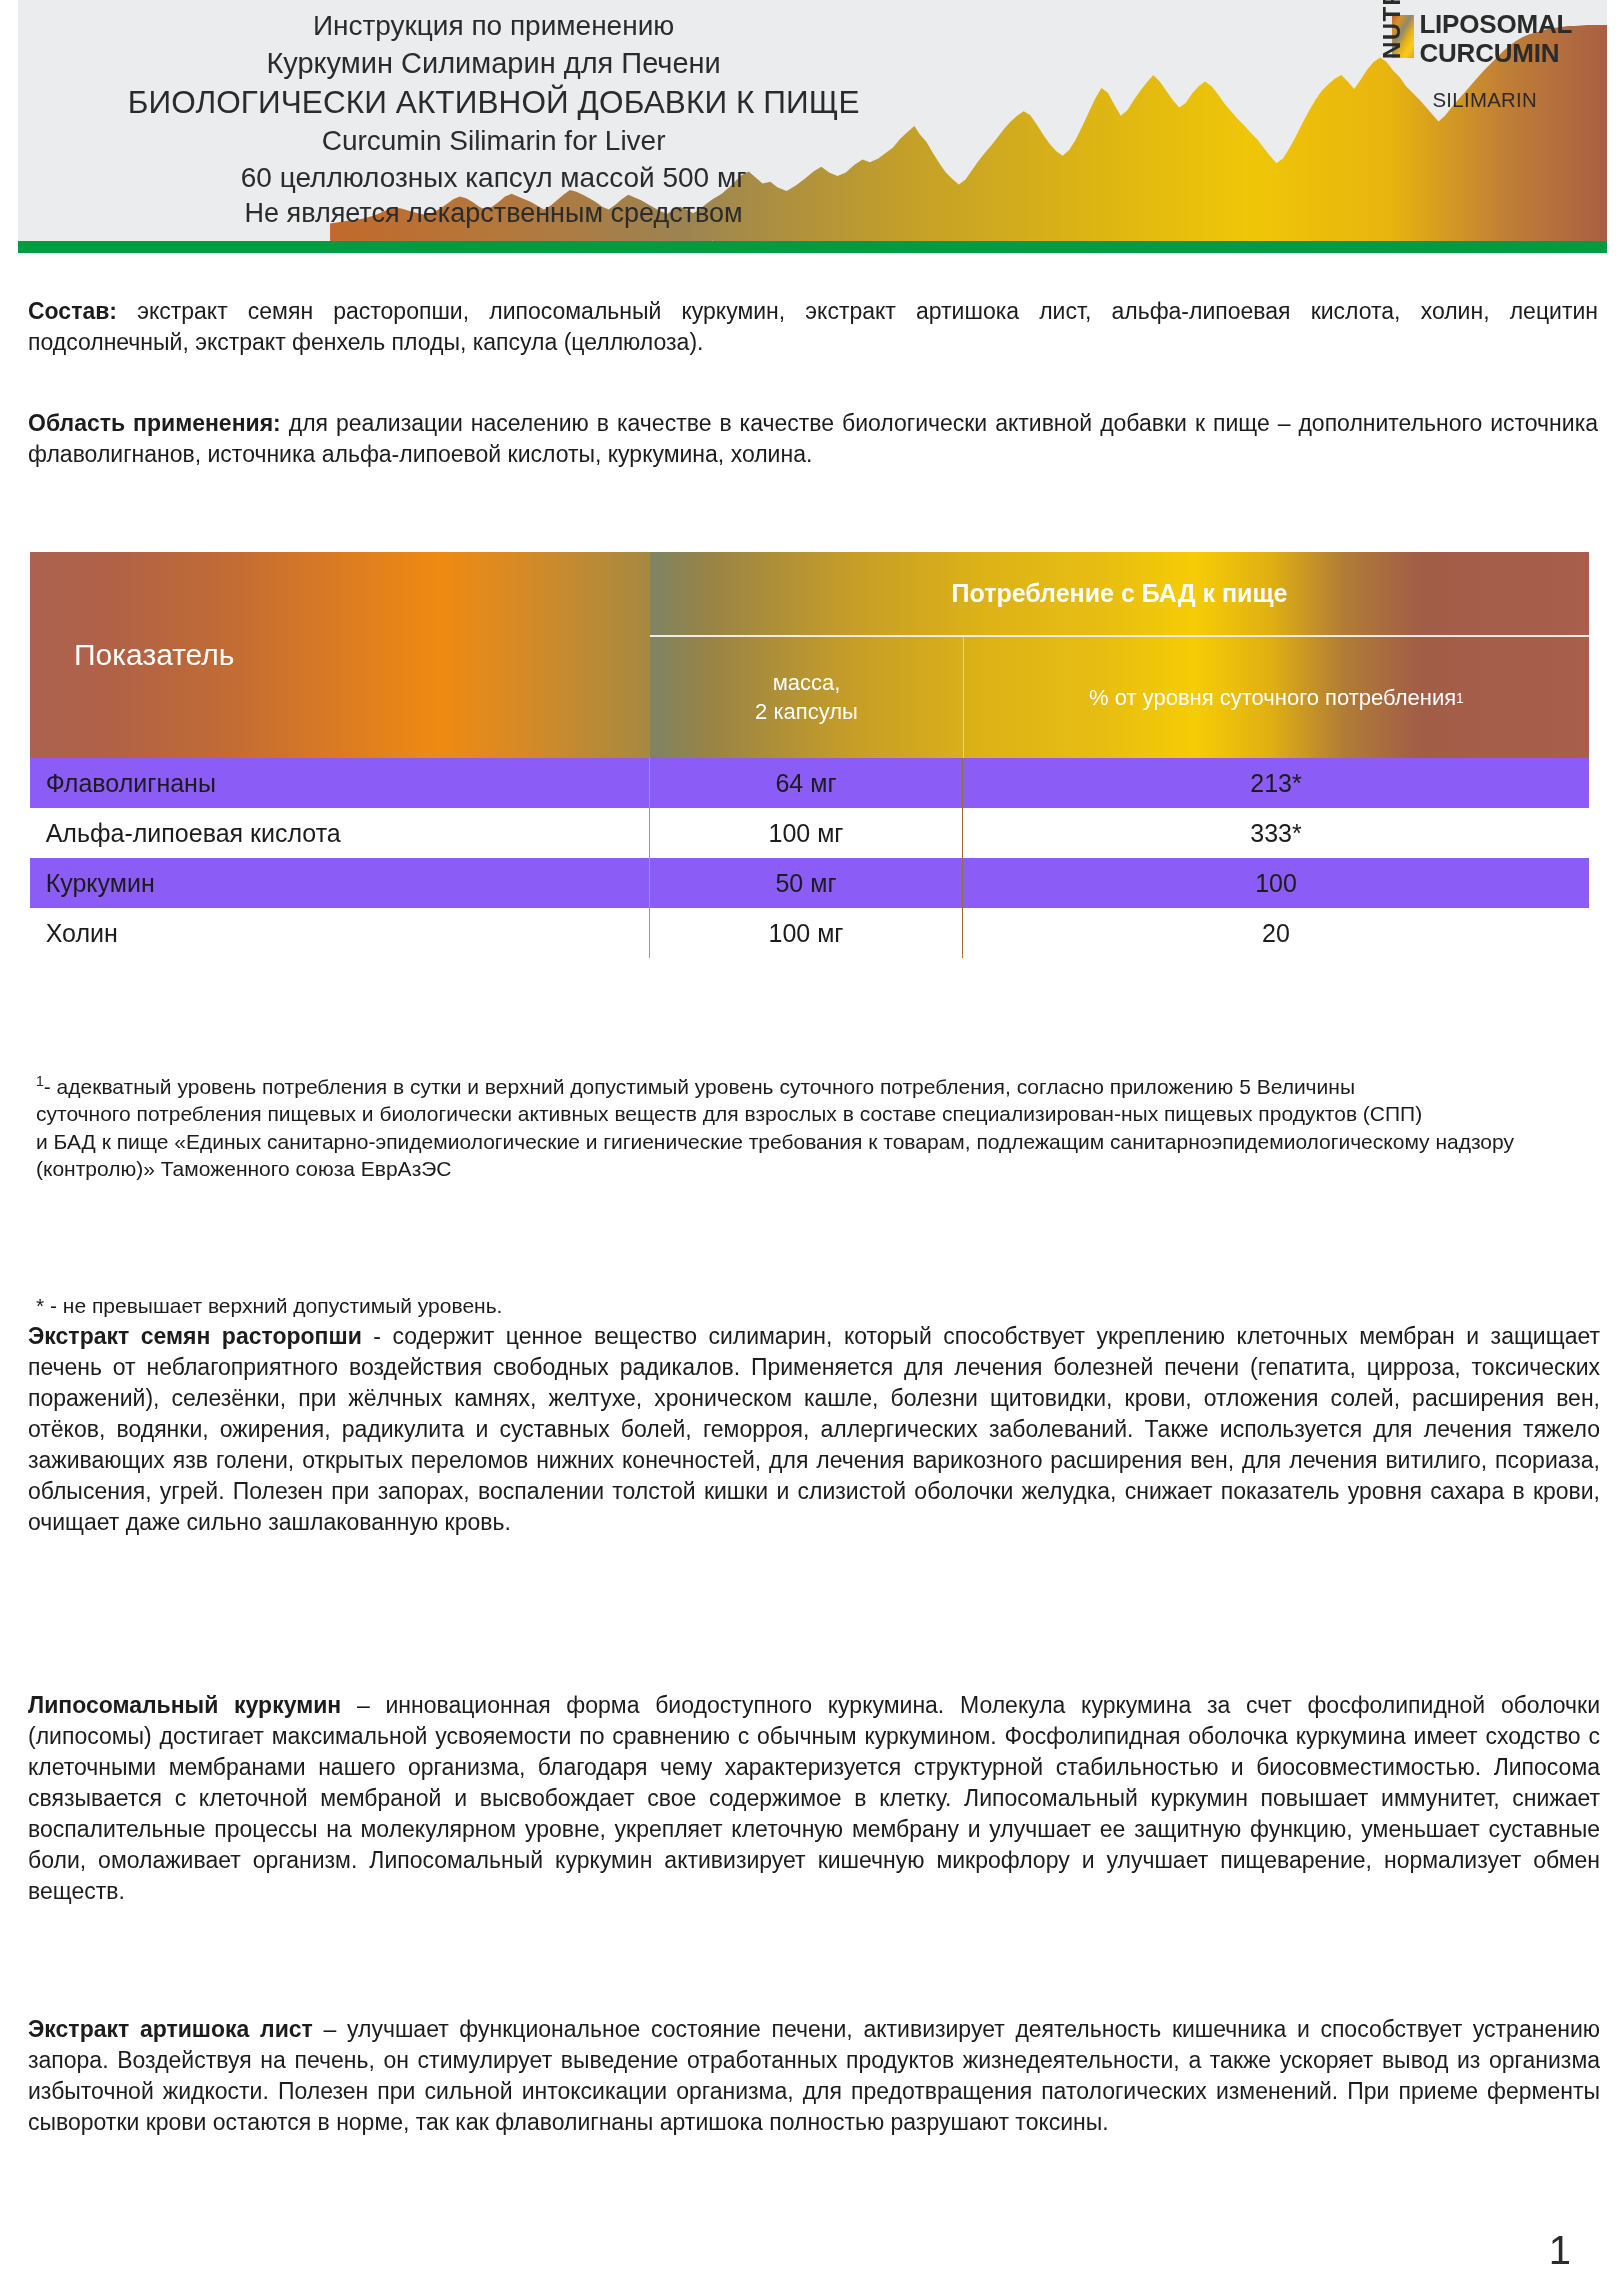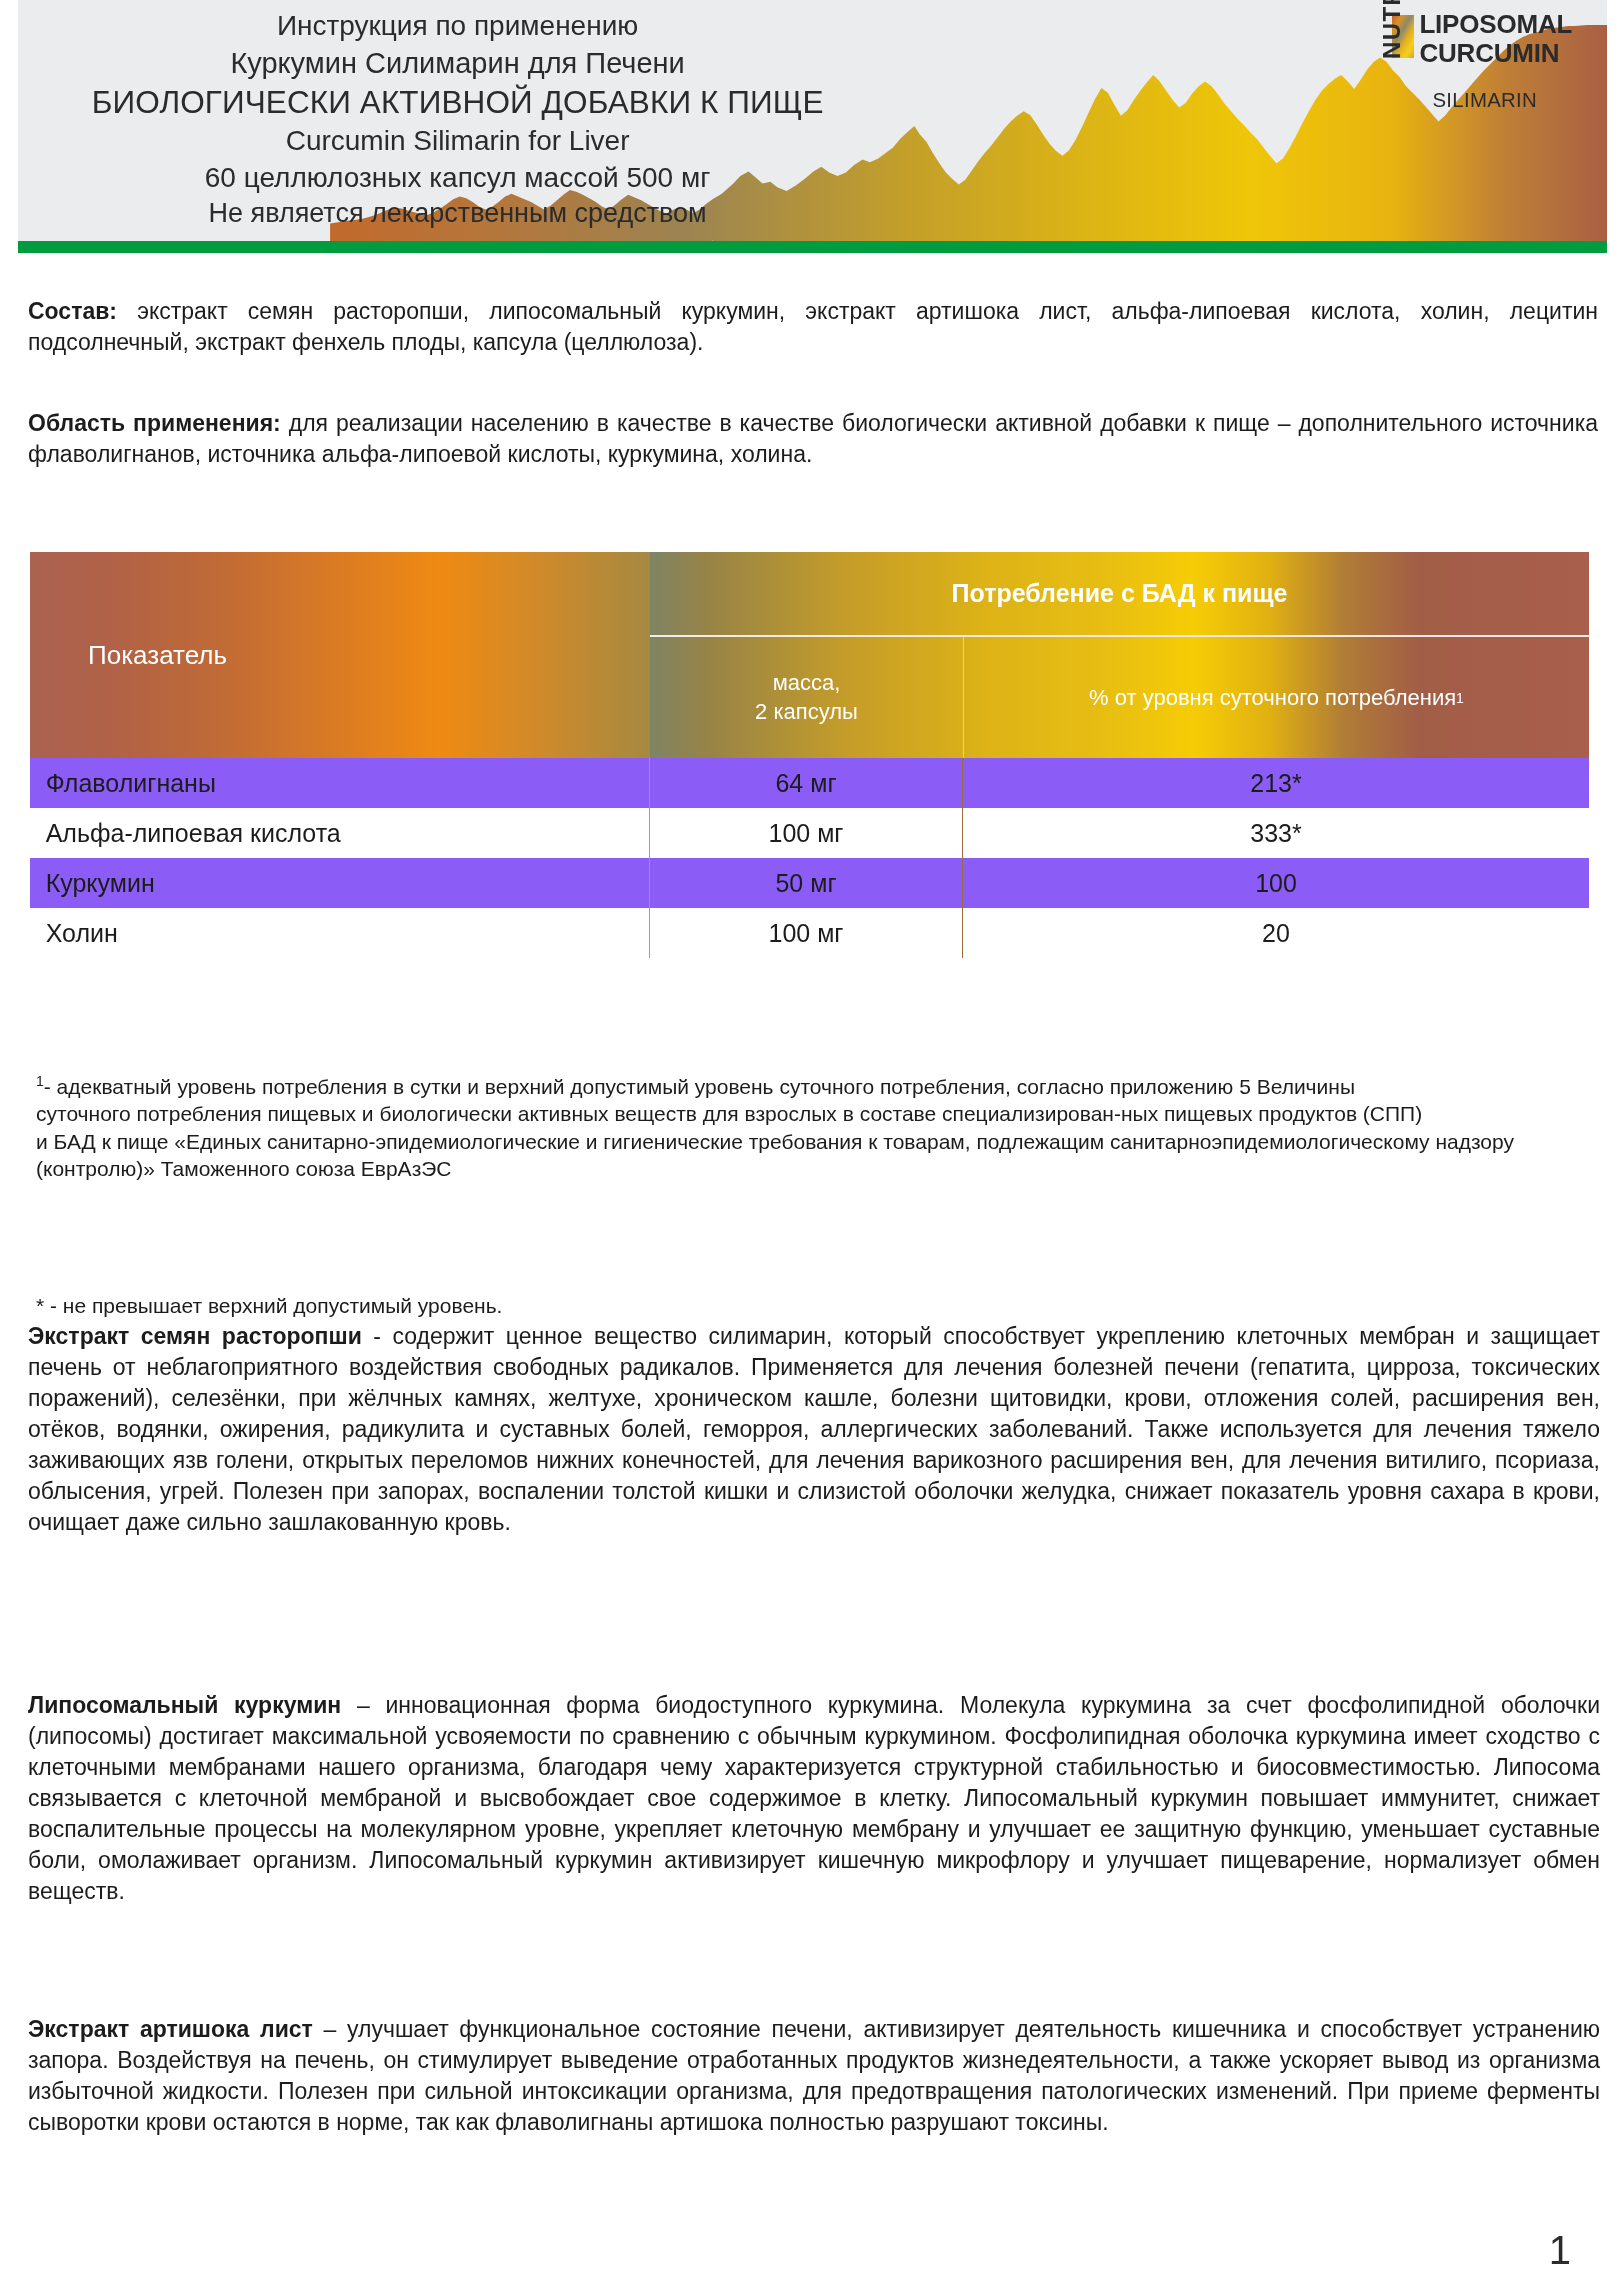--- a/index.html
+++ b/index.html
@@ -32,20 +32,21 @@
     width: 100%;
     height: 100%;
   }
   .header-text {
     position: absolute;
     left: 0px;
     top: 8.3px;
     width: 880px;
     text-align: center;
     z-index: 3;
+    padding-left: 36px;
   }
   .header-text .line {
     display: block;
     line-height: 1.30;
     color: #2b2b2b;
     white-space: nowrap;
   }
   .hl1 { font-size: 28px; }
   .hl2 { font-size: 31.5px; letter-spacing: 0.1px; }
   .hl3 { font-size: 29px; }
@@ -144,23 +145,23 @@
   .th-left {
     width: 620px;
     background: linear-gradient(90deg,
        #ab6250 0%, #b06148 12%, #bf6a37 30%,
        #dd7d21 52%, #ef8a12 66%, #d08a2a 82%, #a58941 100%);
     position: relative;
     display: flex;
     align-items: center;
   }
   .th-left .lbl {
-    font-size: 26px;
+    font-size: 30px;
     color: #ffffff;
-    padding-left: 58px;
+    padding-left: 44px;
   }
   .th-right {
     flex: 1;
     position: relative;
     background: linear-gradient(90deg,
        #7e8464 0%, #978347 6%, #c79e27 22%, #ddb317 36%,
        #e7bd13 48%, #f6cc06 58%, #e0b012 66%,
        #b07c36 74%, #a25d47 82%, #a85f4c 100%);
   }
   .th-right-top {

